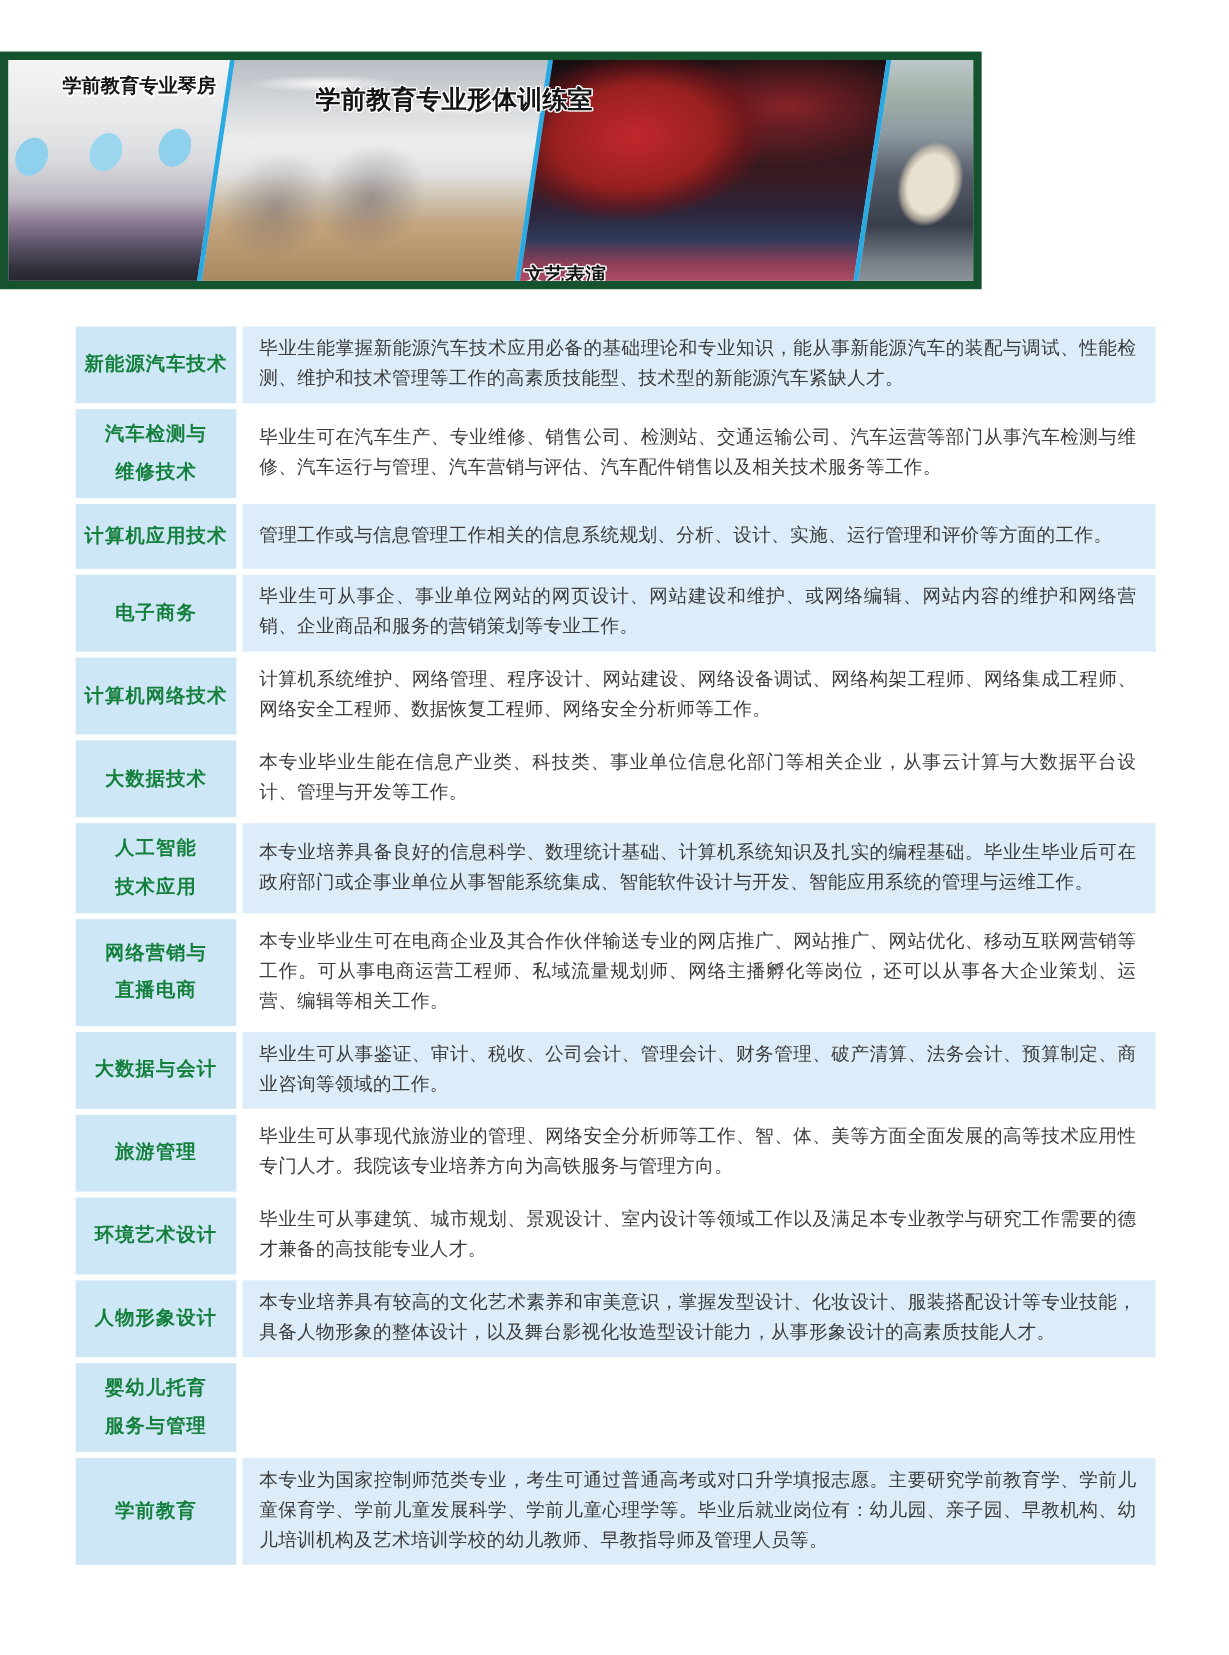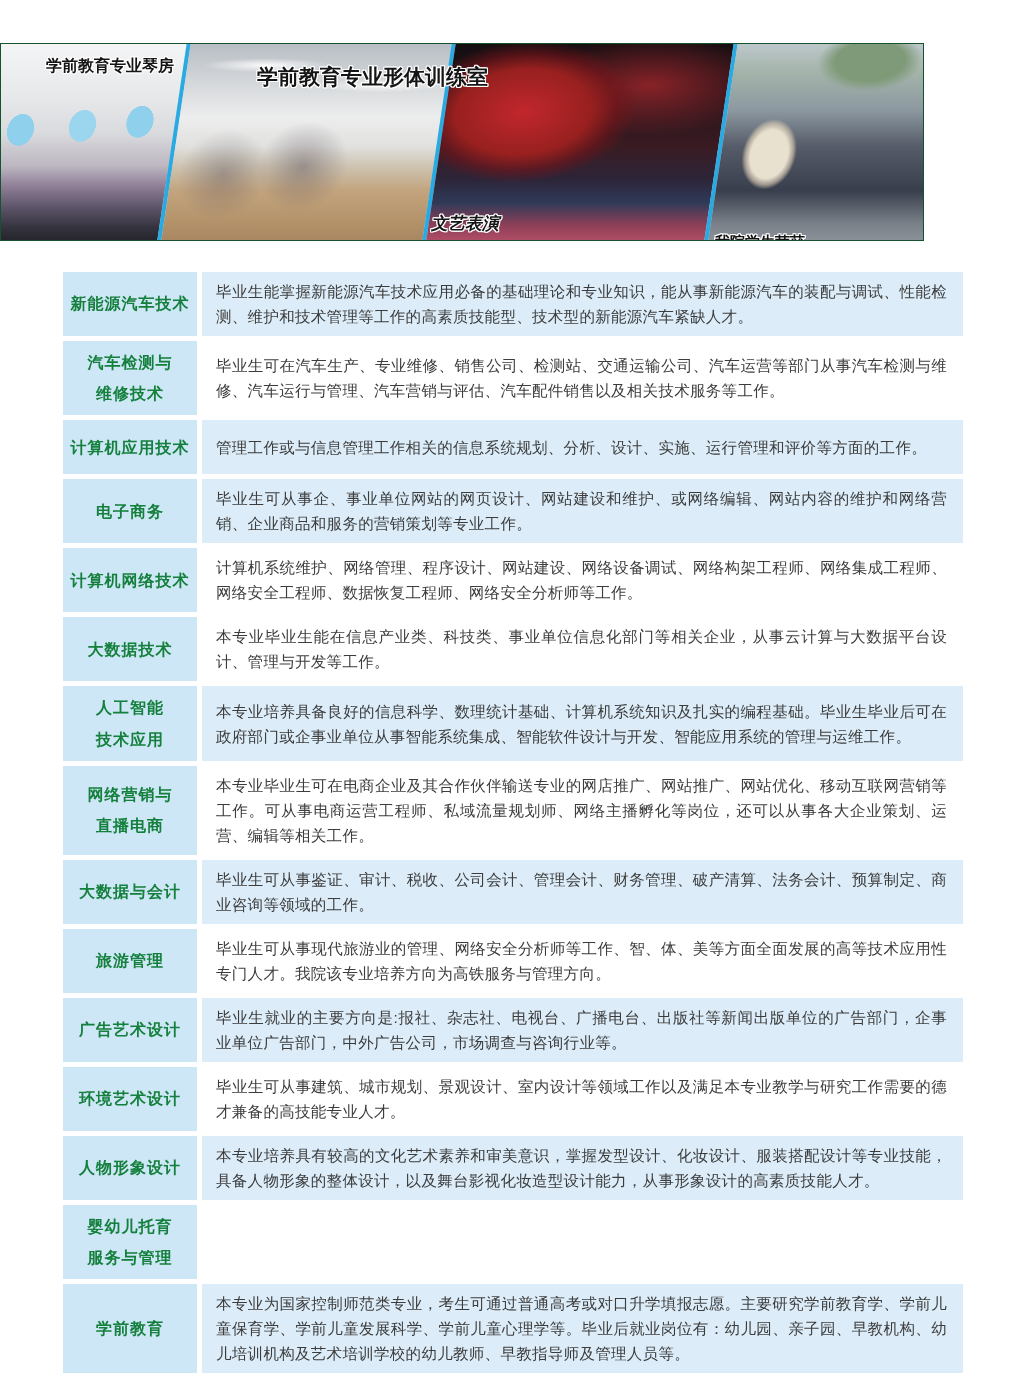--- a/index.html
+++ b/index.html
@@ -1,21 +1,21 @@
 <!DOCTYPE html>
 <html><head>
 <meta charset="utf-8">
 <style>
   html,body{margin:0;padding:0;background:#ffffff;}
   .page{position:relative;width:1024px;height:1379px;background:#ffffff;overflow:hidden;
         font-family:"Liberation Sans","DejaVu Sans",sans-serif;}
 
   
-  .band{position:absolute;left:0;top:43px;width:924px;height:198px;
-        box-sizing:border-box;border:1px solid #14532d;overflow:hidden;background:#cfd4d8;}
+  .band{position:absolute;left:0;top:43px;width:818px;height:198px;
+        box-sizing:border-box;border:7px solid #14532d;overflow:hidden;background:#cfd4d8;}
   .photo{position:absolute;top:-3px;bottom:-3px;transform:skewX(-8.5deg);
          box-sizing:border-box;border-right:4px solid #29aae3;}
   .photo.last{border-right:none;}
   .p1{left:-48px;width:223px;
       background:
         radial-gradient(22px 26px at 30% 44%, #8fd0ec 0 60%, transparent 62%),
         radial-gradient(22px 26px at 58% 42%, #9bd6ee 0 60%, transparent 62%),
         radial-gradient(22px 26px at 84% 40%, #8fd0ec 0 60%, transparent 62%),
         linear-gradient(180deg,#f4f5f7 0%,#e7e8ea 28%,#d9dadd 46%,#bcb6c1 62%,#8e7e96 72%,#5a5266 83%,#33313c 93%,#232128 100%);}
   .p2{left:175px;width:265px;
@@ -38,33 +38,33 @@
         radial-gradient(10px 10px at 18% 48%, #c03b33 0 60%, transparent 65%),
         radial-gradient(9px 9px at 86% 44%, #c03b33 0 60%, transparent 65%),
         radial-gradient(70px 40px at 45% 10%, #7f9a78 0 50%, transparent 75%),
         linear-gradient(180deg,#bfc9ce 0%,#a3b3a9 16%,#8d99a1 34%,#565c69 52%,#393e4d 74%,#787f87 90%,#8d949b 100%);}
 
   .caption{position:absolute;font-weight:bold;color:#151515;white-space:nowrap;
     text-shadow:-1px -1px 0 #fff,1px -1px 0 #fff,-1px 1px 0 #fff,1px 1px 0 #fff,
                  0 -1px 0 #fff,0 1px 0 #fff,-1px 0 0 #fff,1px 0 0 #fff;}
   .cap1{left:45px;top:12px;font-size:16px;}
   .cap2{left:256px;top:19px;font-size:21px;}
-  .cap3{left:430px;top:168px;font-size:17px;font-style:italic;}
+  .cap3{left:430px;top:168px;font-size:17px;}
   .cap4{left:714px;top:156px;font-size:15px;line-height:20px;margin-top:32px;}
 
   
   .majors{position:absolute;left:63px;top:272px;width:900px;}
   .trow{display:flex;margin-bottom:5px;}
   .cname{width:134px;flex:0 0 134px;background:#cde7f6;display:flex;align-items:center;
          justify-content:center;text-align:center;font-weight:bold;color:#15803d;
          font-size:16px;line-height:1.95;letter-spacing:1px;white-space:pre-line;
          padding:6px 4px;box-sizing:border-box;}
   .cdesc{flex:1;margin-left:5px;background:#dcedf9;color:#3c3c3c;font-size:15.5px;
          line-height:25px;letter-spacing:0.3px;padding:7px 16px 7px 14px;box-sizing:border-box;
-         display:flex;align-items:center;min-height:54px;text-align:justify;}
+         display:flex;align-items:center;min-height:54px;text-align:justify;font-family:Liberation Mono, monospace;}
   .cdesc.alt{background:#ffffff;}
 </style>
 </head>
 <body>
 
 <div class="page">
 
   <div class="band">
     <div class="photo p1"></div>
     <div class="photo p2"></div>
@@ -118,24 +118,20 @@
       </div>
       <div class="trow">
         <div class="cname">大数据与会计</div>
         <div class="cdesc">毕业生可从事鉴证、审计、税收、公司会计、管理会计、财务管理、破产清算、法务会计、预算制定、商业咨询等领域的工作。</div>
       </div>
       <div class="trow">
         <div class="cname">旅游管理</div>
         <div class="cdesc alt">毕业生可从事现代旅游业的管理、网络安全分析师等工作、智、体、美等方面全面发展的高等技术应用性专门人才。我院该专业培养方向为高铁服务与管理方向。</div>
       </div>
       <div class="trow">
-        <div class="cname">广告艺术设计</div>
-        <div class="cdesc">毕业生就业的主要方向是:报社、杂志社、电视台、广播电台、出版社等新闻出版单位的广告部门，企事业单位广告部门，中外广告公司，市场调查与咨询行业等。</div>
-      </div>
-      <div class="trow">
         <div class="cname">环境艺术设计</div>
         <div class="cdesc alt">毕业生可从事建筑、城市规划、景观设计、室内设计等领域工作以及满足本专业教学与研究工作需要的德才兼备的高技能专业人才。</div>
       </div>
       <div class="trow">
         <div class="cname">人物形象设计</div>
         <div class="cdesc">本专业培养具有较高的文化艺术素养和审美意识，掌握发型设计、化妆设计、服装搭配设计等专业技能，具备人物形象的整体设计，以及舞台影视化妆造型设计能力，从事形象设计的高素质技能人才。</div>
       </div>
       <div class="trow">
         <div class="cname">婴幼儿托育
 服务与管理</div>

